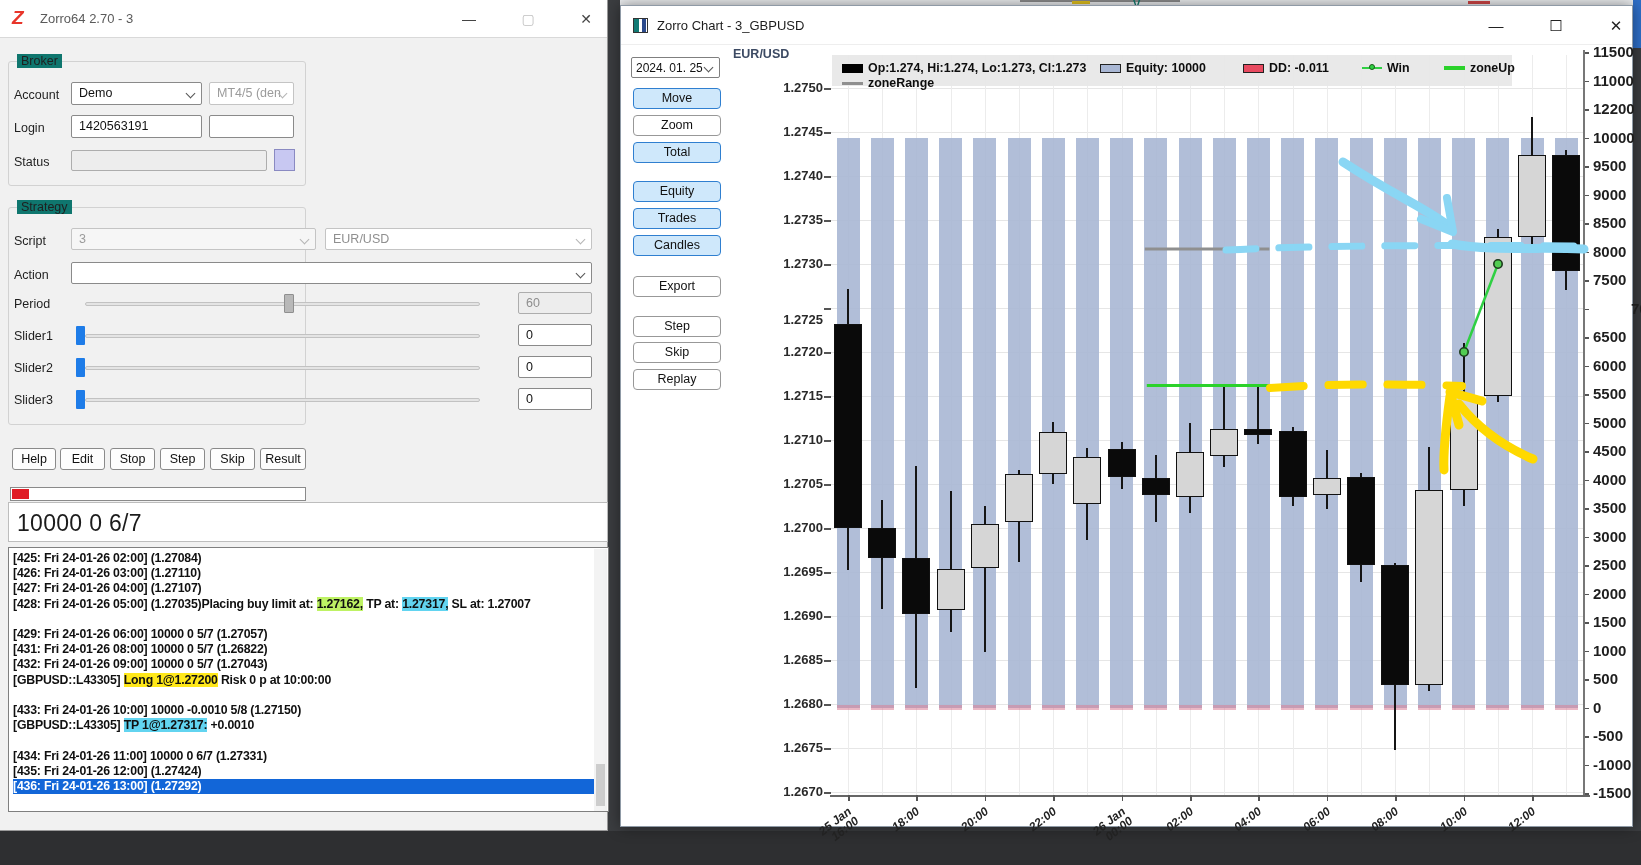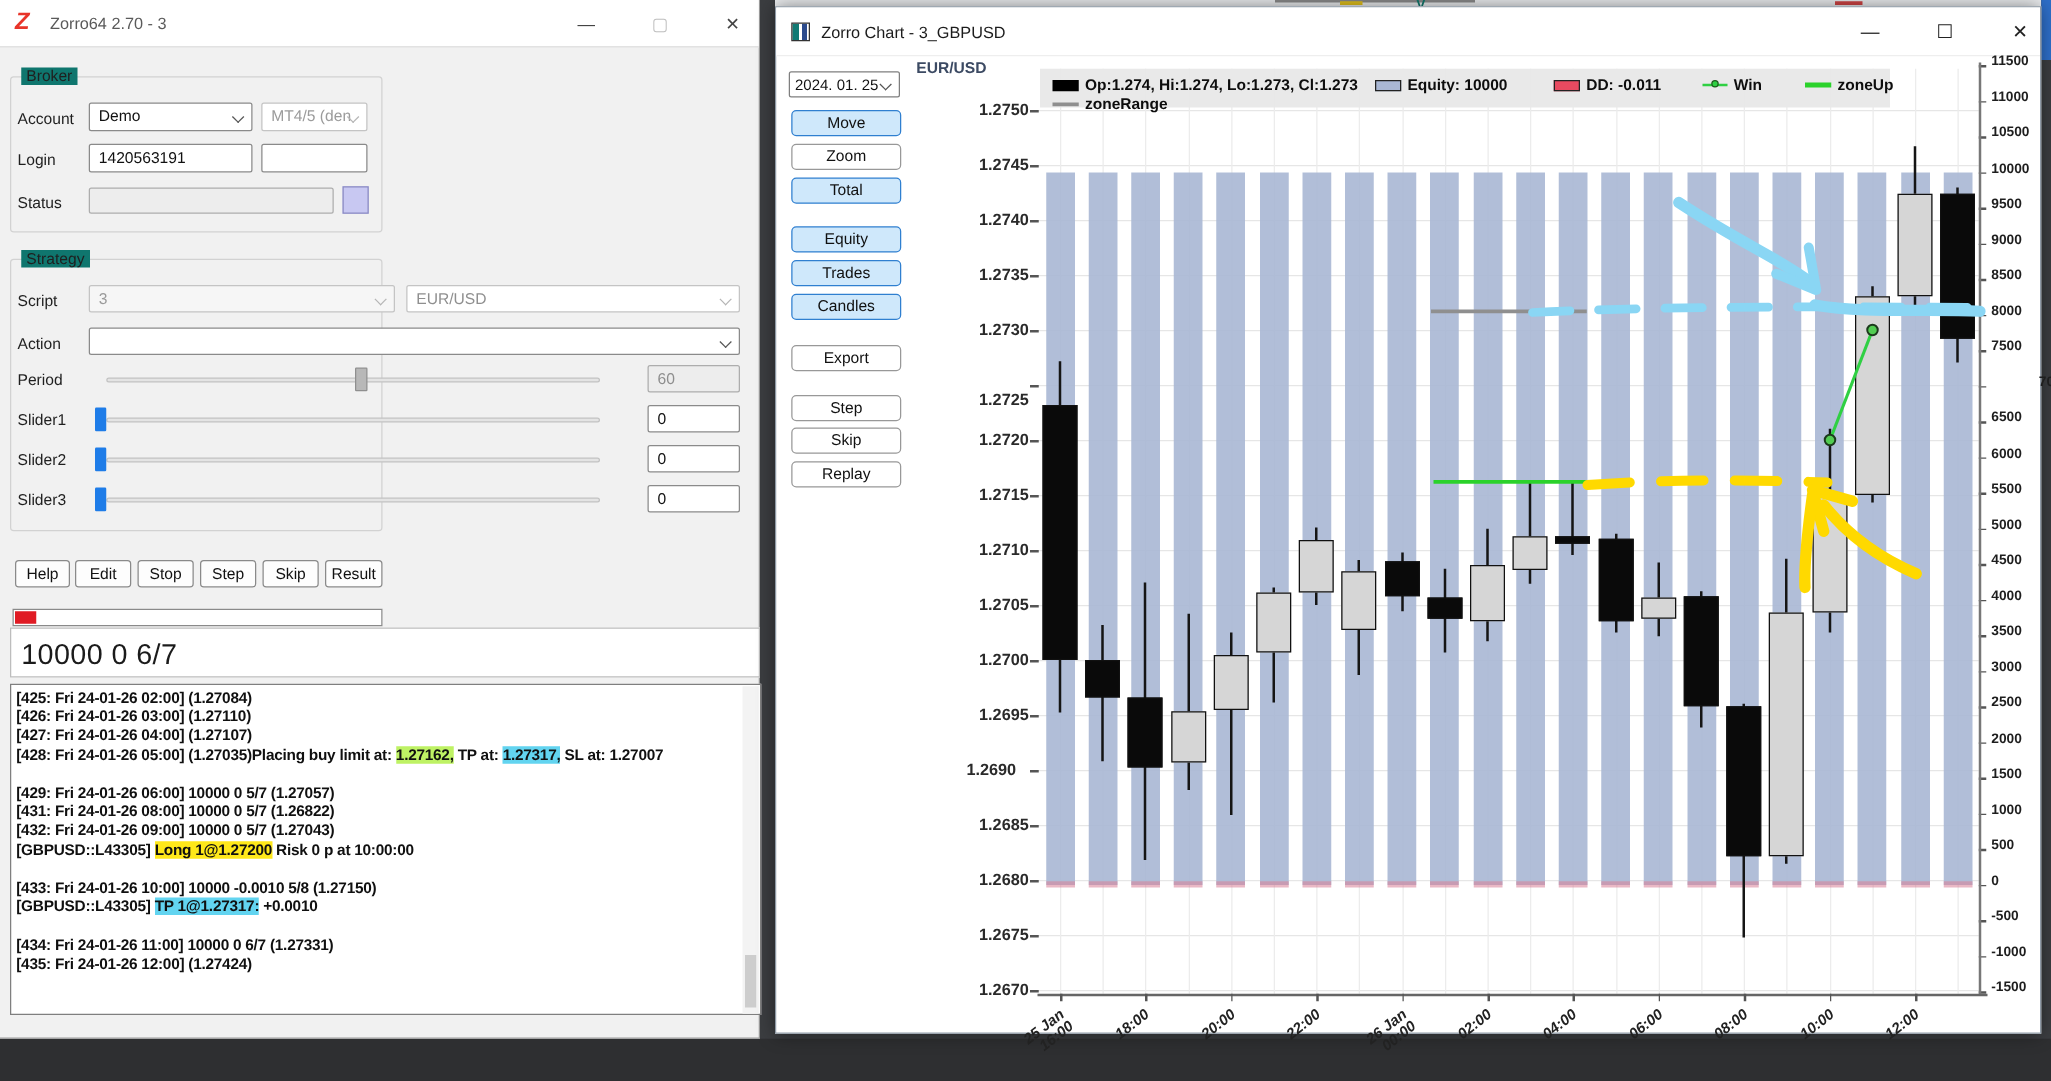--- a/index.html
+++ b/index.html
@@ -65,21 +65,21 @@
 
   
   #chart-layer { position:absolute; left:0; top:0; width:1641px; height:865px; pointer-events:none; }
   .gridh { position:absolute; height:1px; background:#e6e6e6; }
   .gridv { position:absolute; width:1px; background:#ececec; }
   .eq-bar { position:absolute; opacity:0.9; }
   .dd-strip { position:absolute; opacity:0.55; }
   .wick { position:absolute; width:2px; background:#151515; }
   .cbody { position:absolute; }
   .yl { position:absolute; width:60px; text-align:right; font-size:13px; font-weight:700; color:#2a2a2a; }
-  .yr { position:absolute; font-size:11px; font-weight:700; color:#1e1e1e; }
+  .yr { position:absolute; font-size:15px; font-weight:700; color:#1e1e1e; }
   .xl { position:absolute; width:62px; text-align:right; font-size:12px; font-weight:700;
         font-style:italic; color:#222; transform:rotate(-38deg); transform-origin:top right; line-height:12px; }
   .tick { position:absolute; background:#555; }
   .lg-item { position:absolute; display:flex; align-items:center; height:14px; }
   .lg-label { font-size:12.4px; font-weight:700; color:#0d0d0d; margin-left:5px; white-space:nowrap; }
 
   
   #top-sliver { position:absolute; left:620px; top:0; width:1013px; height:5px; background:#eceef0; }
   #corner-blue { position:absolute; left:1633px; top:0; width:8px; height:48px; background:#2e6fc9; }
   #bottom-strip { position:absolute; left:0; top:831px; width:1641px; height:34px; background:#2e2f31; }
@@ -184,20 +184,21 @@
         <div class="log-line"><span>[429: Fri 24-01-26 06:00] 10000 0 5/7 (1.27057)</span></div>
         <div class="log-line"><span>[431: Fri 24-01-26 08:00] 10000 0 5/7 (1.26822)</span></div>
         <div class="log-line"><span>[432: Fri 24-01-26 09:00] 10000 0 5/7 (1.27043)</span></div>
         <div class="log-line"><span>[GBPUSD::L43305] </span><span style="background: rgb(255, 232, 26);">Long 1@1.27200</span><span> Risk 0 p at 10:00:00</span></div>
         <div class="log-line">&nbsp;</div>
         <div class="log-line"><span>[433: Fri 24-01-26 10:00] 10000 -0.0010 5/8 (1.27150)</span></div>
         <div class="log-line"><span>[GBPUSD::L43305] </span><span style="background: rgb(98, 212, 240);">TP 1@1.27317:</span><span> +0.0010</span></div>
         <div class="log-line">&nbsp;</div>
         <div class="log-line"><span>[434: Fri 24-01-26 11:00] 10000 0 6/7 (1.27331)</span></div>
         <div class="log-line"><span>[435: Fri 24-01-26 12:00] (1.27424)</span></div>
+        <div class="log-line" style="background: rgb(18, 102, 216); color: rgb(255, 255, 255);"><span>[436: Fri 24-01-26 13:00] (1.27292)</span></div>
       </div>
     <div id="log-scroll">
       <div id="log-thumb"></div>
     </div>
   </div>
 </div>
 
 <div id="right-window">
   <div id="rw-titlebar">
     <span id="rw-icon"></span>
@@ -396,35 +397,35 @@
     <div class="yl" style="left: 763px; top: 388px;">1.2715</div>
     <div class="tick" style="left: 824px; top: 396px; width: 7px; height: 1.5px;"></div>
     <div class="yl" style="left: 763px; top: 432px;">1.2710</div>
     <div class="tick" style="left: 824px; top: 440px; width: 7px; height: 1.5px;"></div>
     <div class="yl" style="left: 763px; top: 476px;">1.2705</div>
     <div class="tick" style="left: 824px; top: 484px; width: 7px; height: 1.5px;"></div>
     <div class="yl" style="left: 763px; top: 520px;">1.2700</div>
     <div class="tick" style="left: 824px; top: 528px; width: 7px; height: 1.5px;"></div>
     <div class="yl" style="left: 763px; top: 564px;">1.2695</div>
     <div class="tick" style="left: 824px; top: 572px; width: 7px; height: 1.5px;"></div>
-    <div class="yl" style="left: 763px; top: 608px; text-align: center;">1.2690</div>
+    <div class="yl" style="left: 763px; top: 608px;">1.2690</div>
     <div class="tick" style="left: 824px; top: 616px; width: 7px; height: 1.5px;"></div>
     <div class="yl" style="left: 763px; top: 652px;">1.2685</div>
     <div class="tick" style="left: 824px; top: 660px; width: 7px; height: 1.5px;"></div>
     <div class="yl" style="left: 763px; top: 696px;">1.2680</div>
     <div class="tick" style="left: 824px; top: 704px; width: 7px; height: 1.5px;"></div>
     <div class="yl" style="left: 763px; top: 740px;">1.2675</div>
     <div class="tick" style="left: 824px; top: 748px; width: 7px; height: 1.5px;"></div>
     <div class="yl" style="left: 763px; top: 784px;">1.2670</div>
     <div class="tick" style="left: 824px; top: 792px; width: 7px; height: 1.5px;"></div>
     <div class="yr" style="left: 1593px; top: 43px;">11500</div>
     <div class="tick" style="left: 1583px; top: 52px; width: 6px; height: 1.5px;"></div>
     <div class="yr" style="left: 1593px; top: 71.5px;">11000</div>
     <div class="tick" style="left: 1583px; top: 80.5px; width: 6px; height: 1.5px;"></div>
-    <div class="yr" style="left: 1593px; top: 100px;">10500</div>
+    <div class="yr" style="left: 1593px; top: 100px;">12200</div>
     <div class="tick" style="left: 1583px; top: 109px; width: 6px; height: 1.5px;"></div>
     <div class="yr" style="left: 1593px; top: 128.5px;">10000</div>
     <div class="tick" style="left: 1583px; top: 137.5px; width: 6px; height: 1.5px;"></div>
     <div class="yr" style="left: 1593px; top: 157px;">9500</div>
     <div class="tick" style="left: 1583px; top: 166px; width: 6px; height: 1.5px;"></div>
     <div class="yr" style="left: 1593px; top: 185.5px;">9000</div>
     <div class="tick" style="left: 1583px; top: 194.5px; width: 6px; height: 1.5px;"></div>
     <div class="yr" style="left: 1593px; top: 214px;">8500</div>
     <div class="tick" style="left: 1583px; top: 223px; width: 6px; height: 1.5px;"></div>
     <div class="yr" style="left: 1593px; top: 242.5px;">8000</div>

